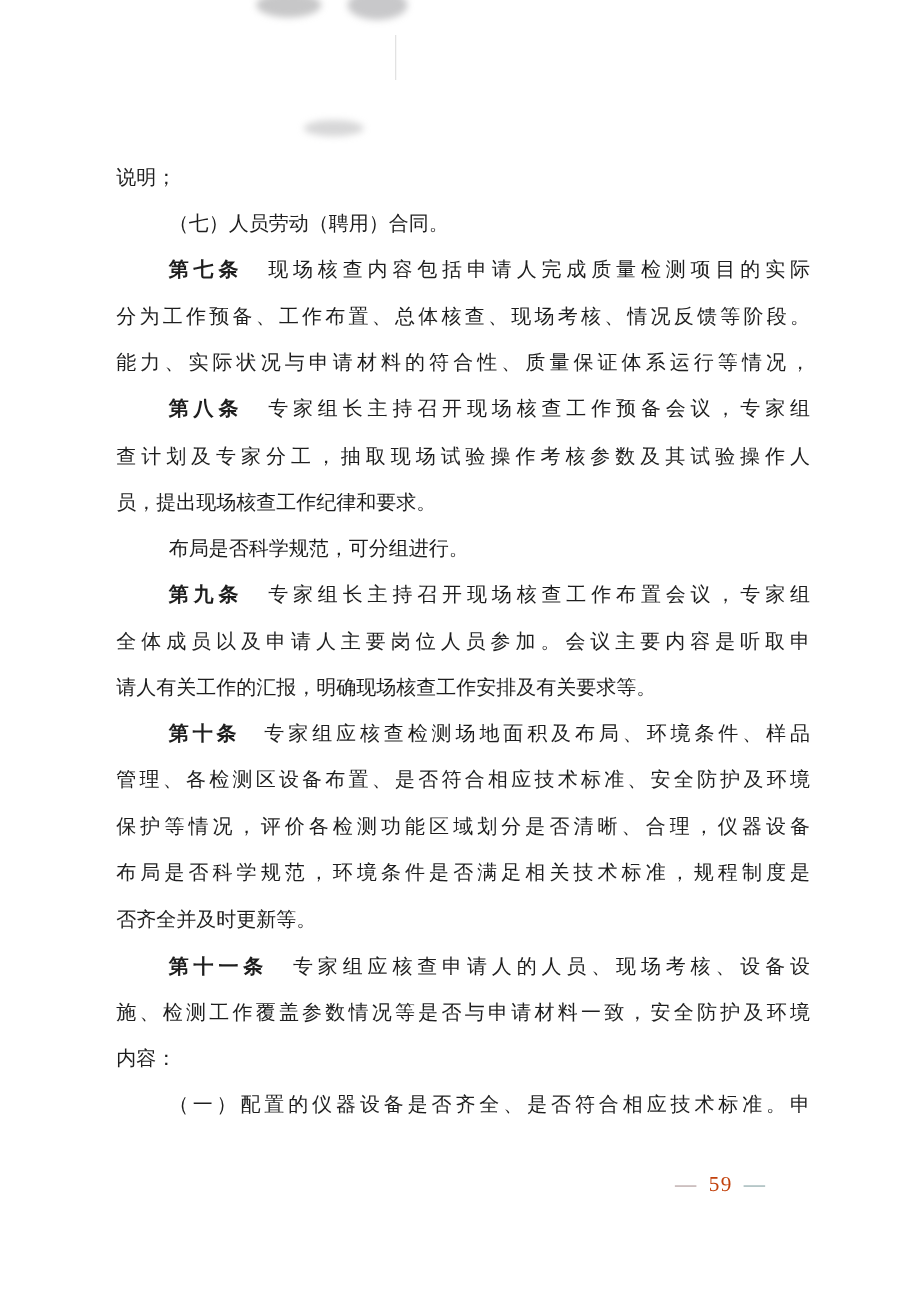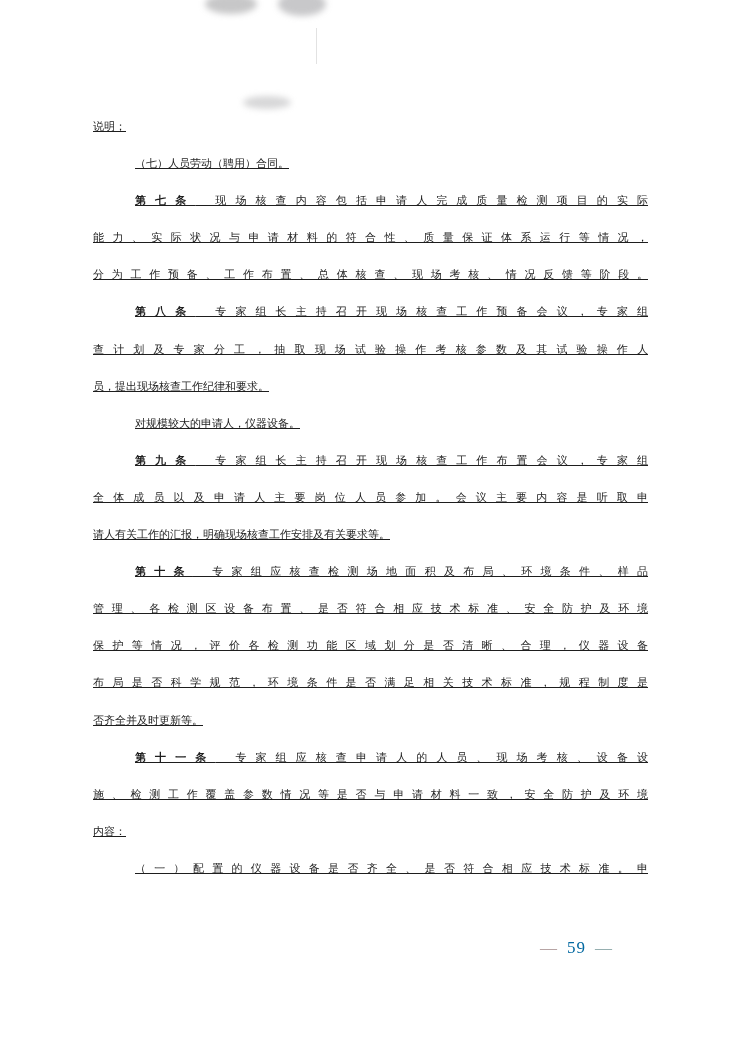--- a/index.html
+++ b/index.html
@@ -30,26 +30,25 @@
     position: absolute;
     left: 316px; top: 28px; width: 1px; height: 36px;
     background: rgba(140,140,140,0.25);
     filter: blur(0.5px);
   }
 
   
   .text-block {
     position: absolute;
     left: 93px;
-    top: 108px;
+    top: 124px;
     width: 555px;
-    font-size: 11px;
+    font-size: 16px;
     line-height: 37.1px;
     letter-spacing: 0;
-    text-decoration: underline;
   }
   .line {
     white-space: nowrap;
     text-align: left;
   }
   .line.just {
     white-space: normal;
     text-align: justify;
     text-align-last: justify;
   }
@@ -68,42 +67,42 @@
     top: 938px;
     font-size: 17px;
     color: #3c3c3c;
     letter-spacing: 1px;
     display: flex;
     align-items: center;
     gap: 9px;
   }
   .dash-left  { color: #ab9595; }
   .dash-right { color: #85a2a3; }
-  .page-num   { color: #0369a1; }
+  .page-num   { color: #c2410c; }
 </style>
 </head>
 <body>
 
 <div class="page">
 
   <div class="smudge smudge-a"></div>
   <div class="smudge smudge-b"></div>
   <div class="smudge smudge-c"></div>
   <div class="smudge-d"></div>
 
   <div class="text-block">
       <div class="line"><span>说明；</span></div>
       <div class="line indent"><span>（七）人员劳动（聘用）合同。</span></div>
       <div class="line indent just"><span class="seg-bold">第七条</span><span>　现场核查内容包括申请人完成质量检测项目的实际</span></div>
+      <div class="line just"><span>分为工作预备、工作布置、总体核查、现场考核、情况反馈等阶段。</span></div>
       <div class="line just"><span>能力、实际状况与申请材料的符合性、质量保证体系运行等情况，</span></div>
-      <div class="line just"><span>分为工作预备、工作布置、总体核查、现场考核、情况反馈等阶段。</span></div>
       <div class="line indent just"><span class="seg-bold">第八条</span><span>　专家组长主持召开现场核查工作预备会议，专家组</span></div>
       <div class="line just"><span>查计划及专家分工，抽取现场试验操作考核参数及其试验操作人</span></div>
       <div class="line"><span>员，提出现场核查工作纪律和要求。</span></div>
-      <div class="line indent"><span>对规模较大的申请人，仪器设备。</span></div>
+      <div class="line indent"><span>布局是否科学规范，可分组进行。</span></div>
       <div class="line indent just"><span class="seg-bold">第九条</span><span>　专家组长主持召开现场核查工作布置会议，专家组</span></div>
       <div class="line just"><span>全体成员以及申请人主要岗位人员参加。会议主要内容是听取申</span></div>
       <div class="line"><span>请人有关工作的汇报，明确现场核查工作安排及有关要求等。</span></div>
       <div class="line indent just"><span class="seg-bold">第十条</span><span>　专家组应核查检测场地面积及布局、环境条件、样品</span></div>
       <div class="line just"><span>管理、各检测区设备布置、是否符合相应技术标准、安全防护及环境</span></div>
       <div class="line just"><span>保护等情况，评价各检测功能区域划分是否清晰、合理，仪器设备</span></div>
       <div class="line just"><span>布局是否科学规范，环境条件是否满足相关技术标准，规程制度是</span></div>
       <div class="line"><span>否齐全并及时更新等。</span></div>
       <div class="line indent just"><span class="seg-bold">第十一条</span><span>　专家组应核查申请人的人员、现场考核、设备设</span></div>
       <div class="line just"><span>施、检测工作覆盖参数情况等是否与申请材料一致，安全防护及环境</span></div>

